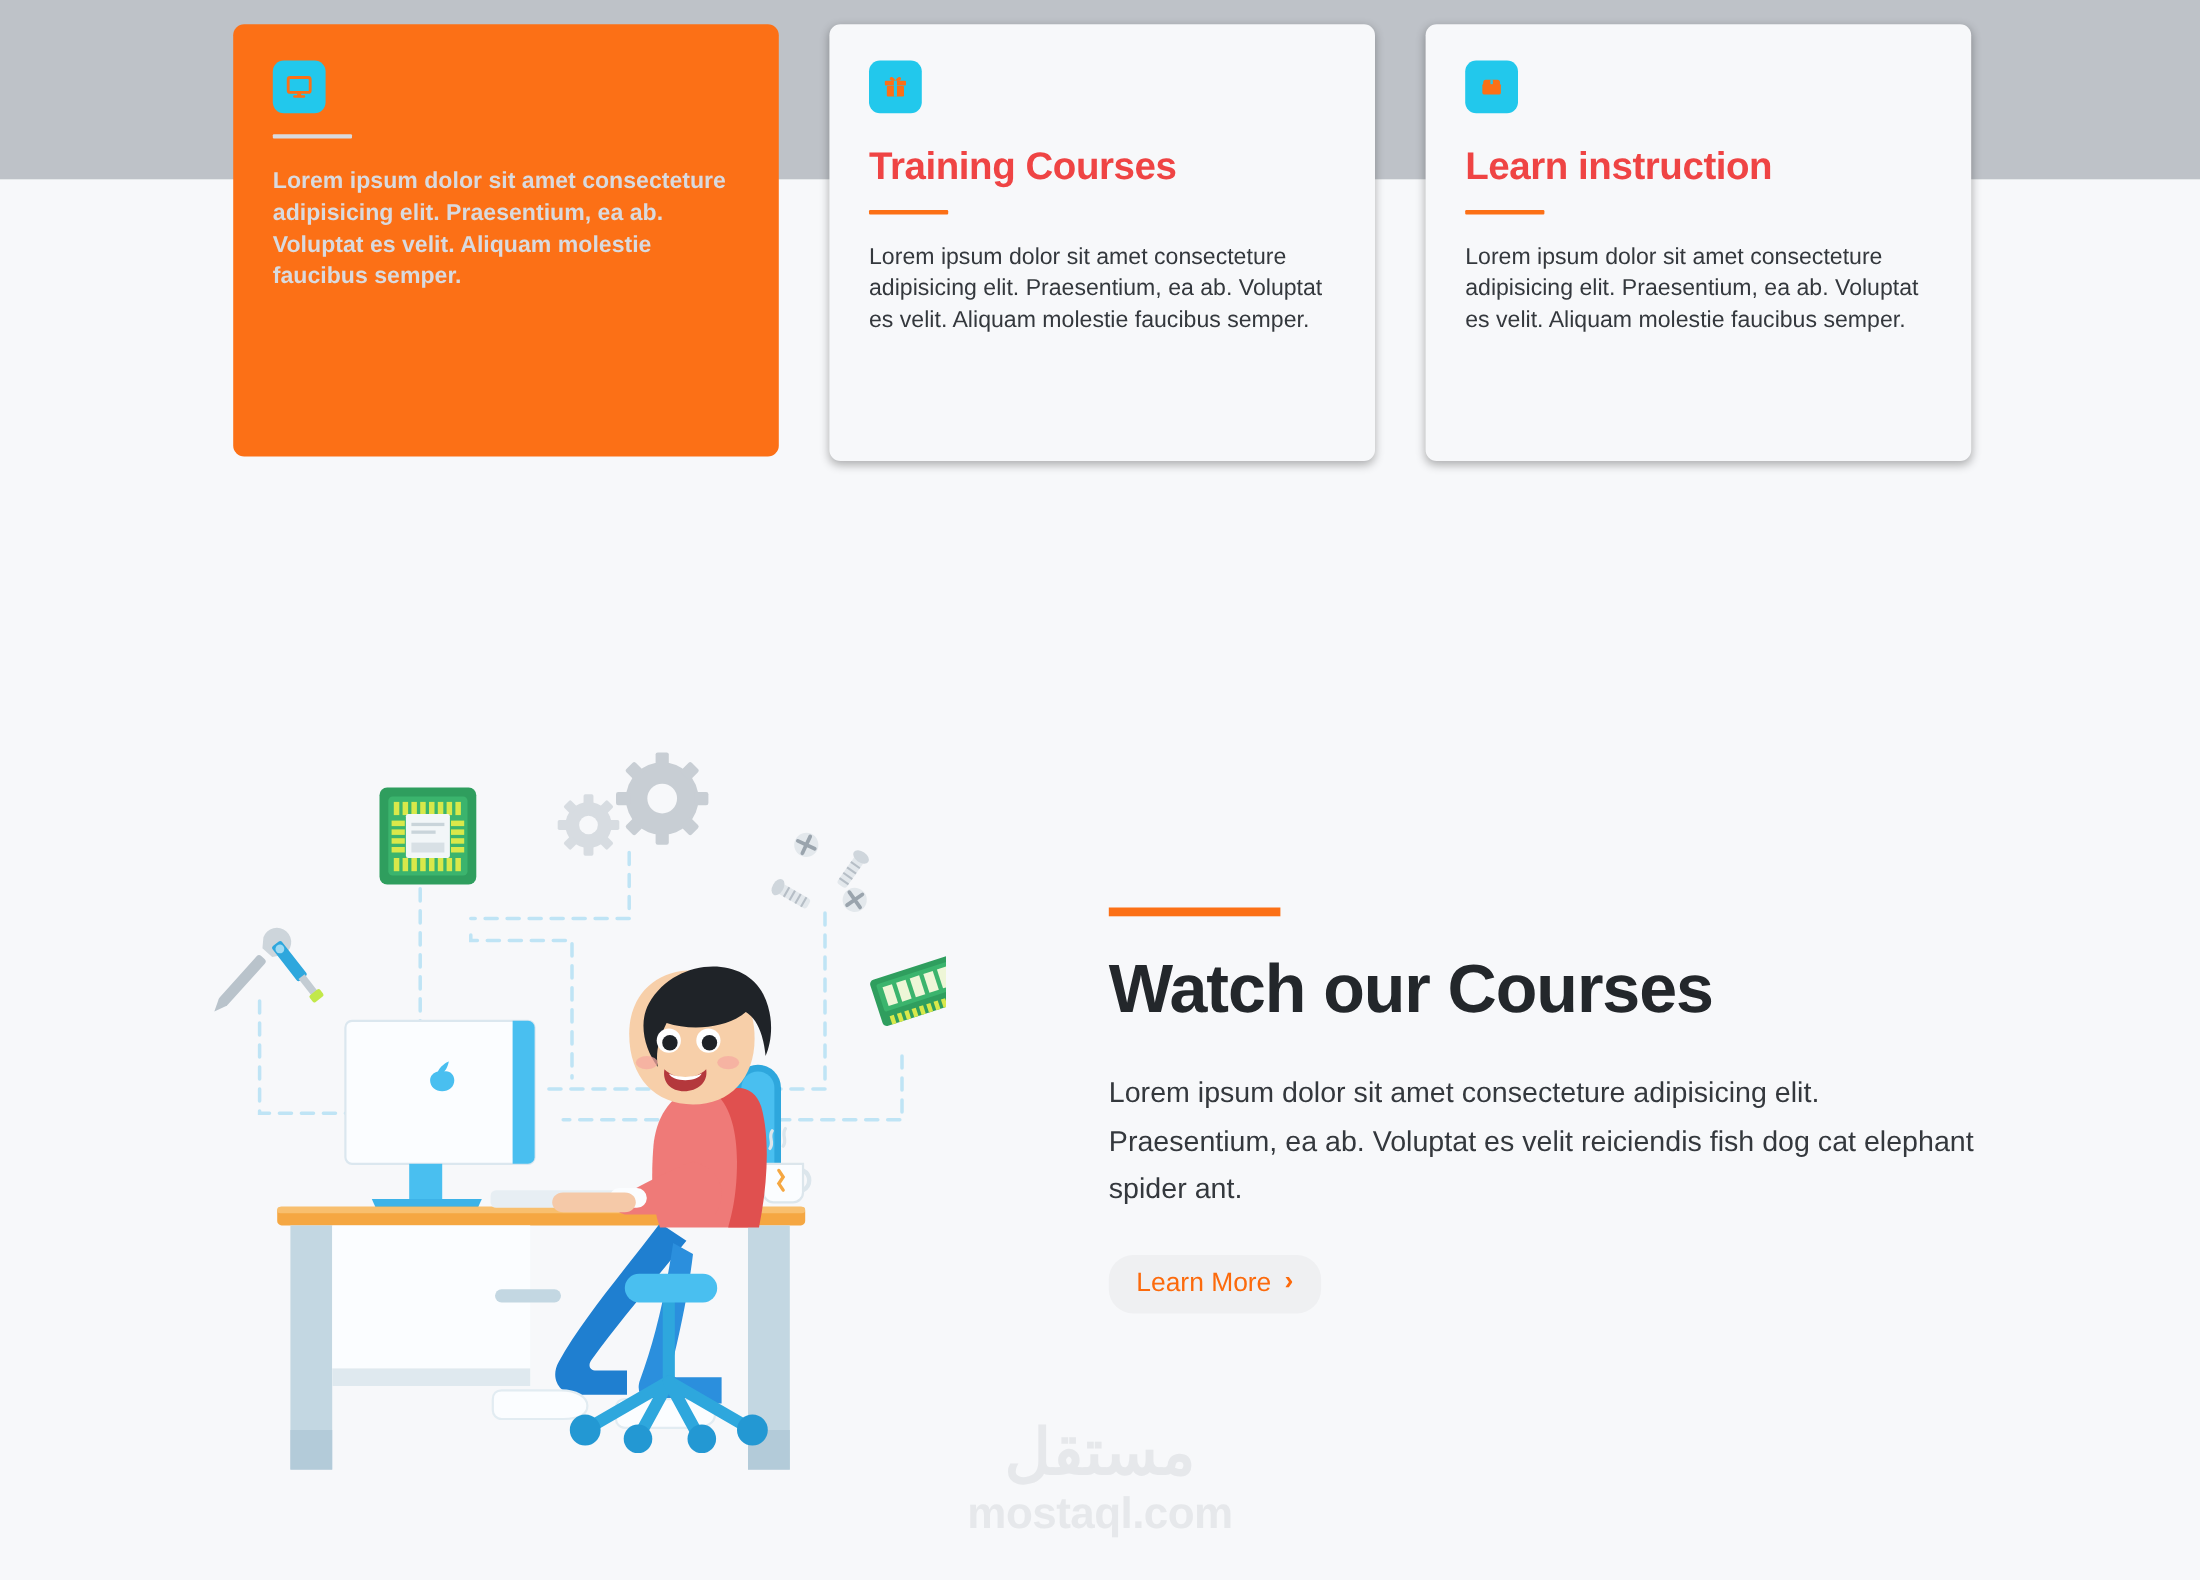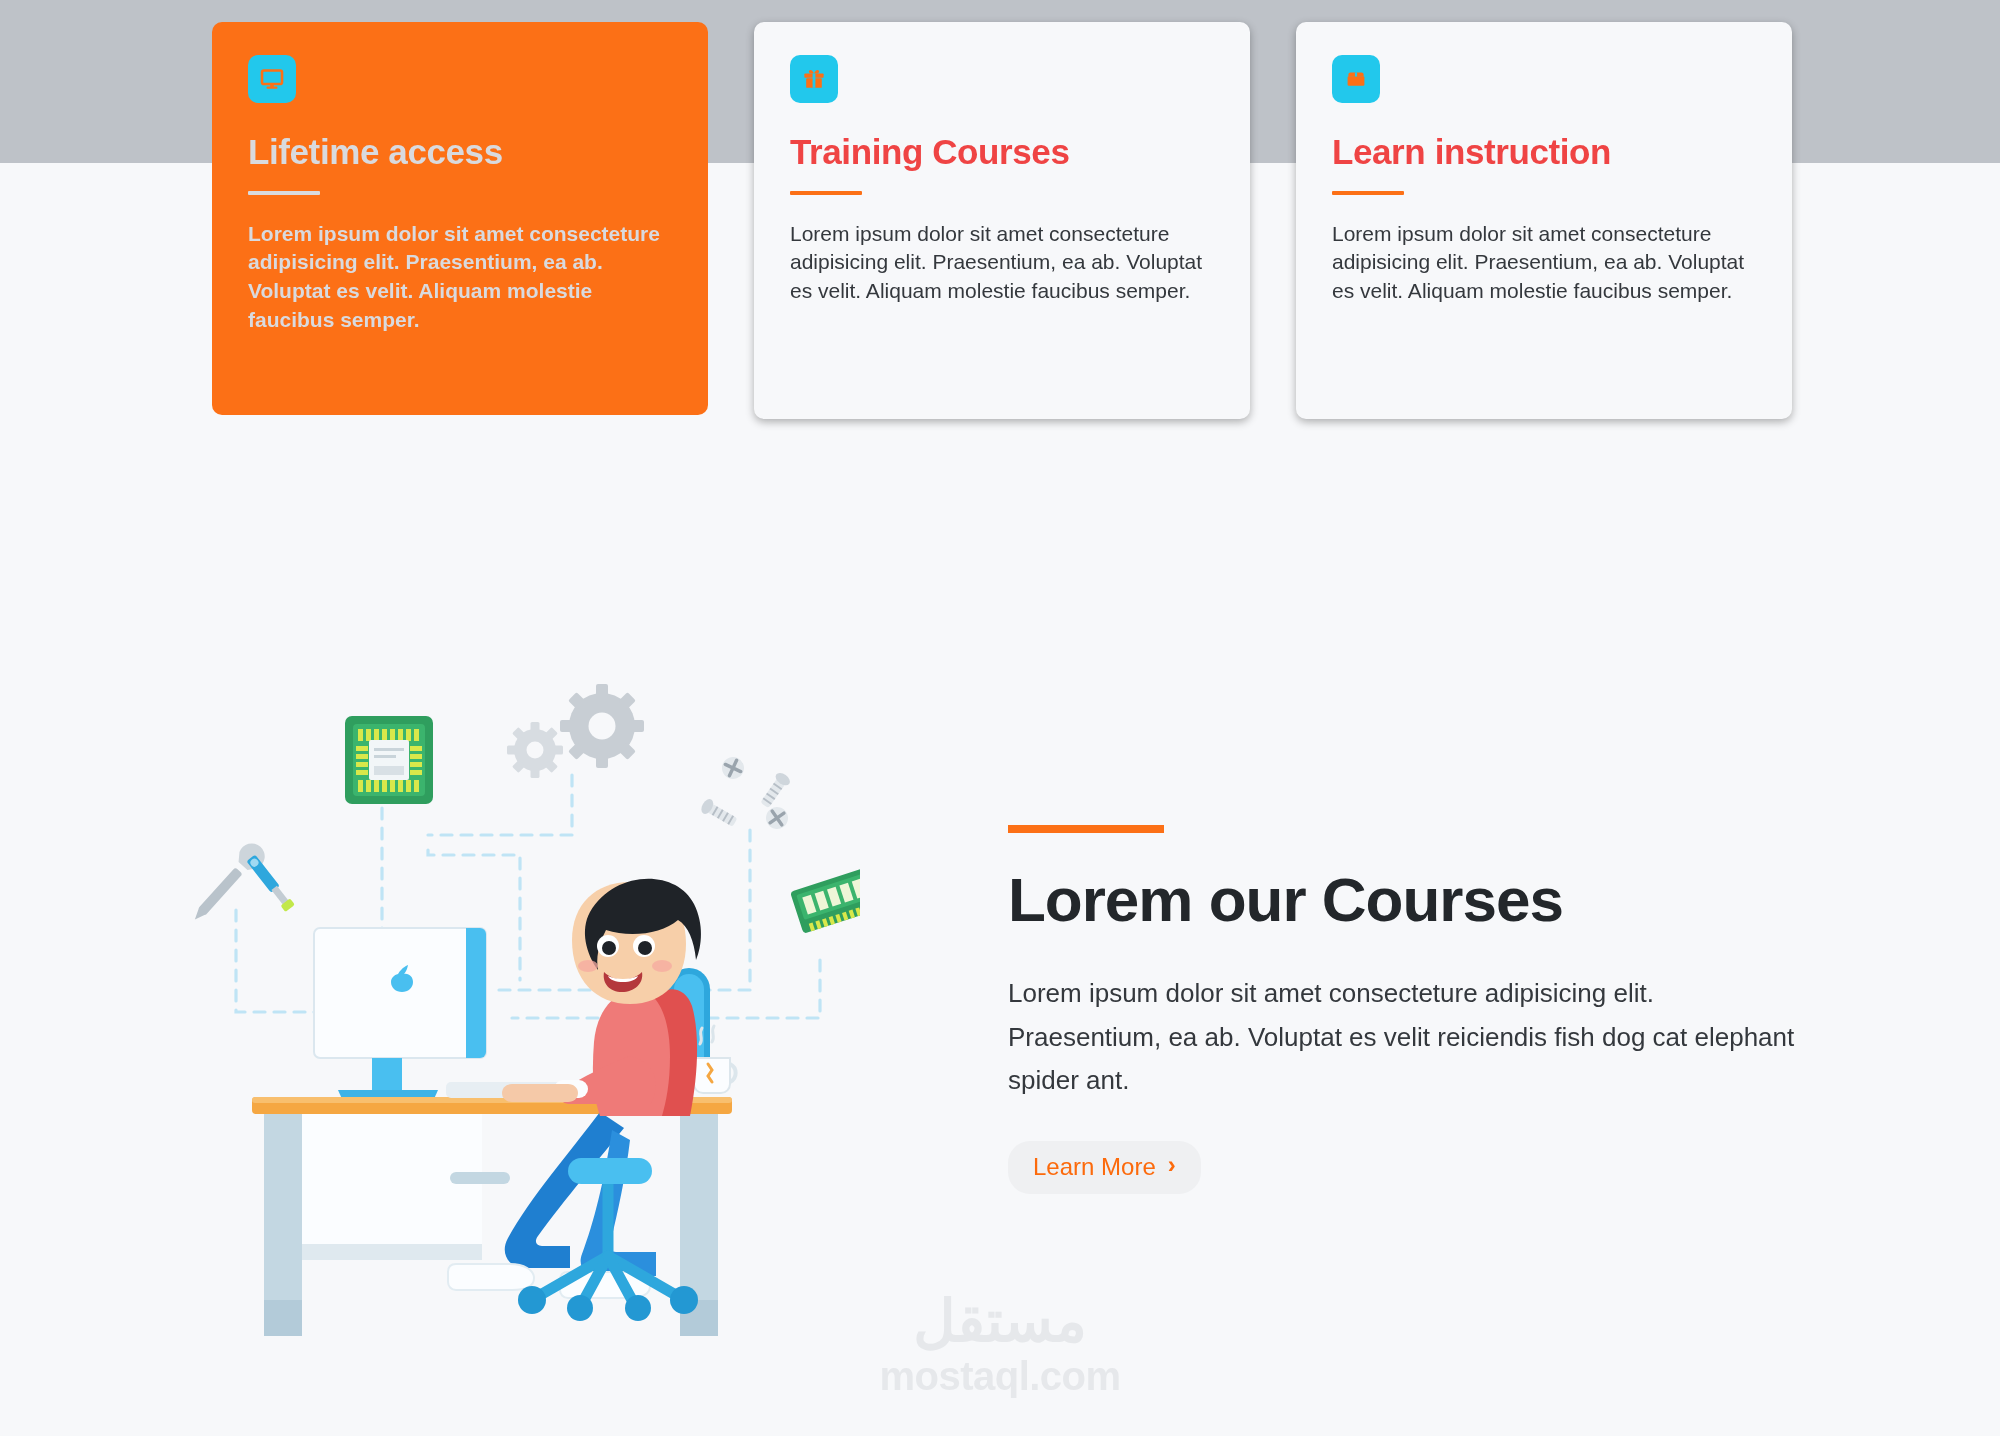--- a/index.html
+++ b/index.html
@@ -192,21 +192,20 @@
 <div class="cards-row">
 
   <div class="card card-primary">
     <div class="icon-tile">
       <svg width="30" height="30" viewBox="0 0 30 30" aria-hidden="true">
         <rect x="5" y="6.5" width="20" height="13.5" rx="1.8" fill="none" stroke="#fc7016" stroke-width="2.6"></rect>
         <rect x="13.2" y="20" width="3.6" height="3.2" fill="#fc7016"></rect>
         <rect x="9.5" y="22.6" width="11" height="2.2" rx="1.1" fill="#fc7016"></rect>
       </svg>
     </div>
-    <div class="card-title">Lifetime access</div>
     <div class="rule"></div>
     <div class="card-body">Lorem ipsum dolor sit amet consecteture adipisicing elit. Praesentium, ea ab. Voluptat es velit. Aliquam molestie faucibus semper.</div>
   </div>
 
   <div class="card card-plain">
     <div class="icon-tile">
       <svg width="30" height="30" viewBox="0 0 30 30" aria-hidden="true">
         <path d="M15 9.4c-1.4-3.1-3.2-3.9-4.4-3.2-1.2.7-1 2.5 1 3.2zM15 9.4c1.4-3.1 3.2-3.9 4.4-3.2 1.2.7 1 2.5-1 3.2z" fill="#fc7016"></path>
         <rect x="5.4" y="9.4" width="19.2" height="4.4" rx="0.9" fill="#fc7016"></rect>
         <rect x="7.2" y="14.2" width="15.6" height="9.6" rx="0.9" fill="#fc7016"></rect>
@@ -461,21 +460,21 @@
         <ellipse cx="428" cy="306" rx="10" ry="6" fill="#f5a9a0" opacity="0.75"></ellipse>
         <ellipse cx="502" cy="306" rx="10" ry="6" fill="#f5a9a0" opacity="0.75"></ellipse>
         <path d="M444 312 c10 10 28 10 38 0 c2 12 -8 20 -20 20 c-12 0 -20 -8 -18 -20 z" fill="#b4383c"></path>
         <path d="M448 316 c8 4 22 4 30 0 c-2 4 -8 6 -15 6 c-7 0 -13 -2 -15 -6 z" fill="#ffffff"></path>
       </g>
     </svg>
   </div>
 
   <div class="feature-text">
     <div class="feature-rule"></div>
-    <h2 class="feature-title">Lorem our Courses</h2>
+    <h2 class="feature-title">Watch our Courses</h2>
     <p class="feature-body">Lorem ipsum dolor sit amet consecteture adipisicing elit. Praesentium, ea ab. Voluptat es velit reiciendis fish dog cat elephant spider ant.</p>
     <button class="learn-more">
       <span>Learn More</span>
       <span class="chev">›</span>
     </button>
   </div>
 </div>
 
 <div class="watermark">
   <div class="wm-ar">مستقل</div>

